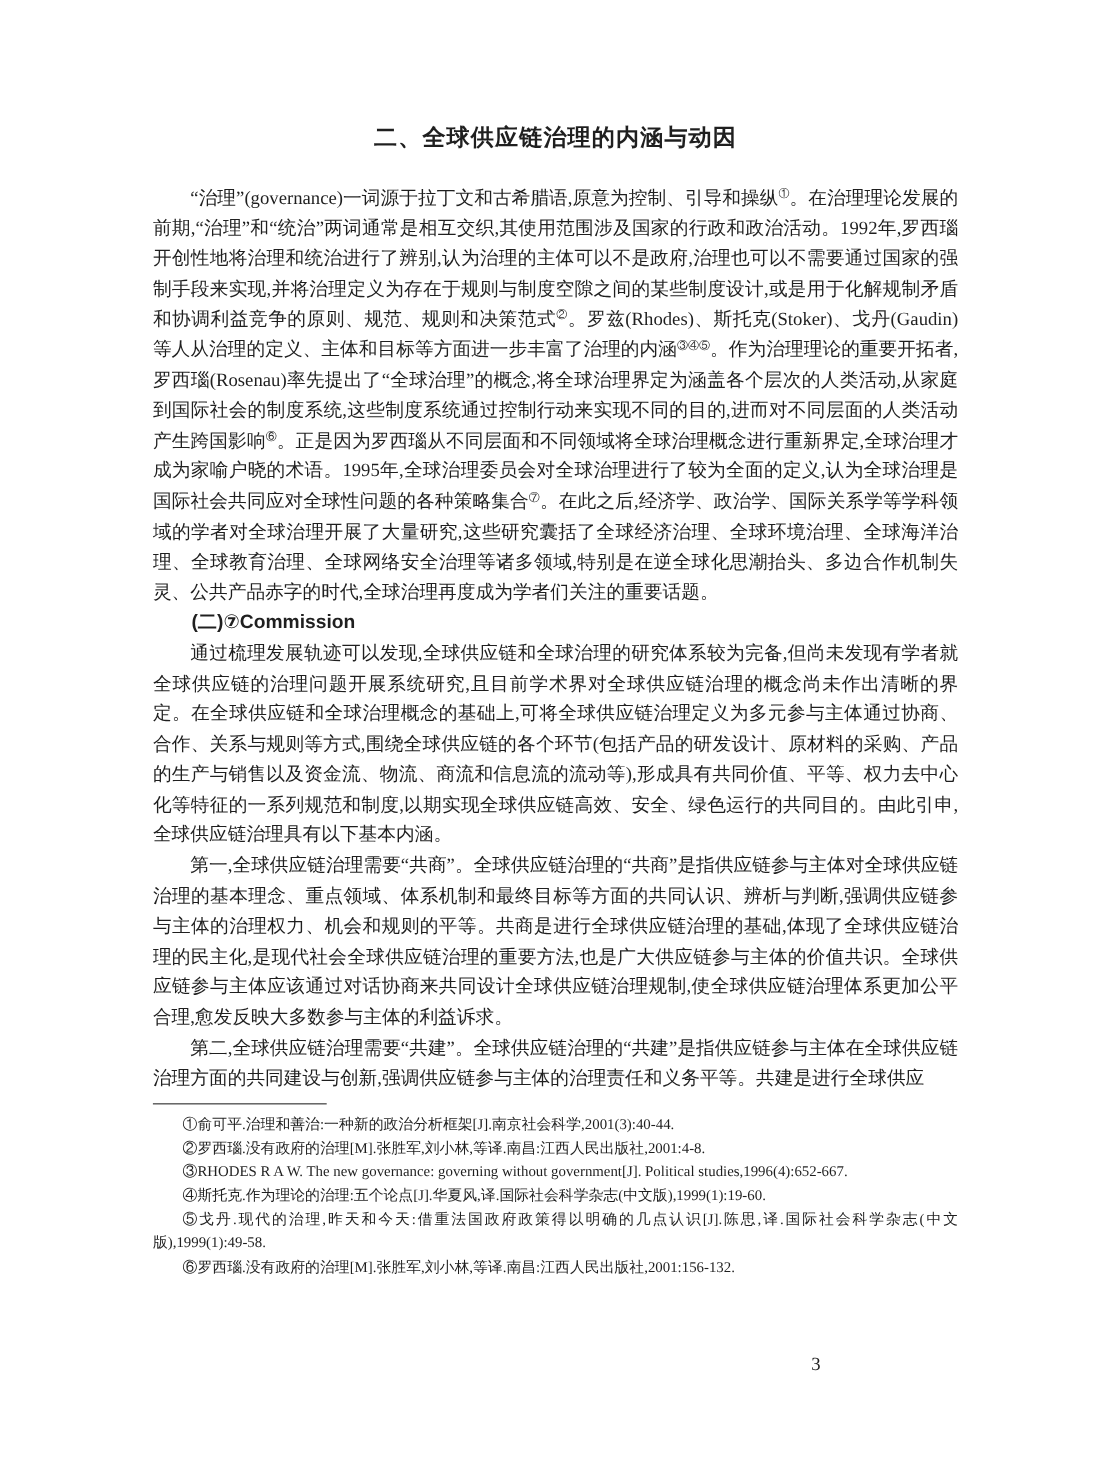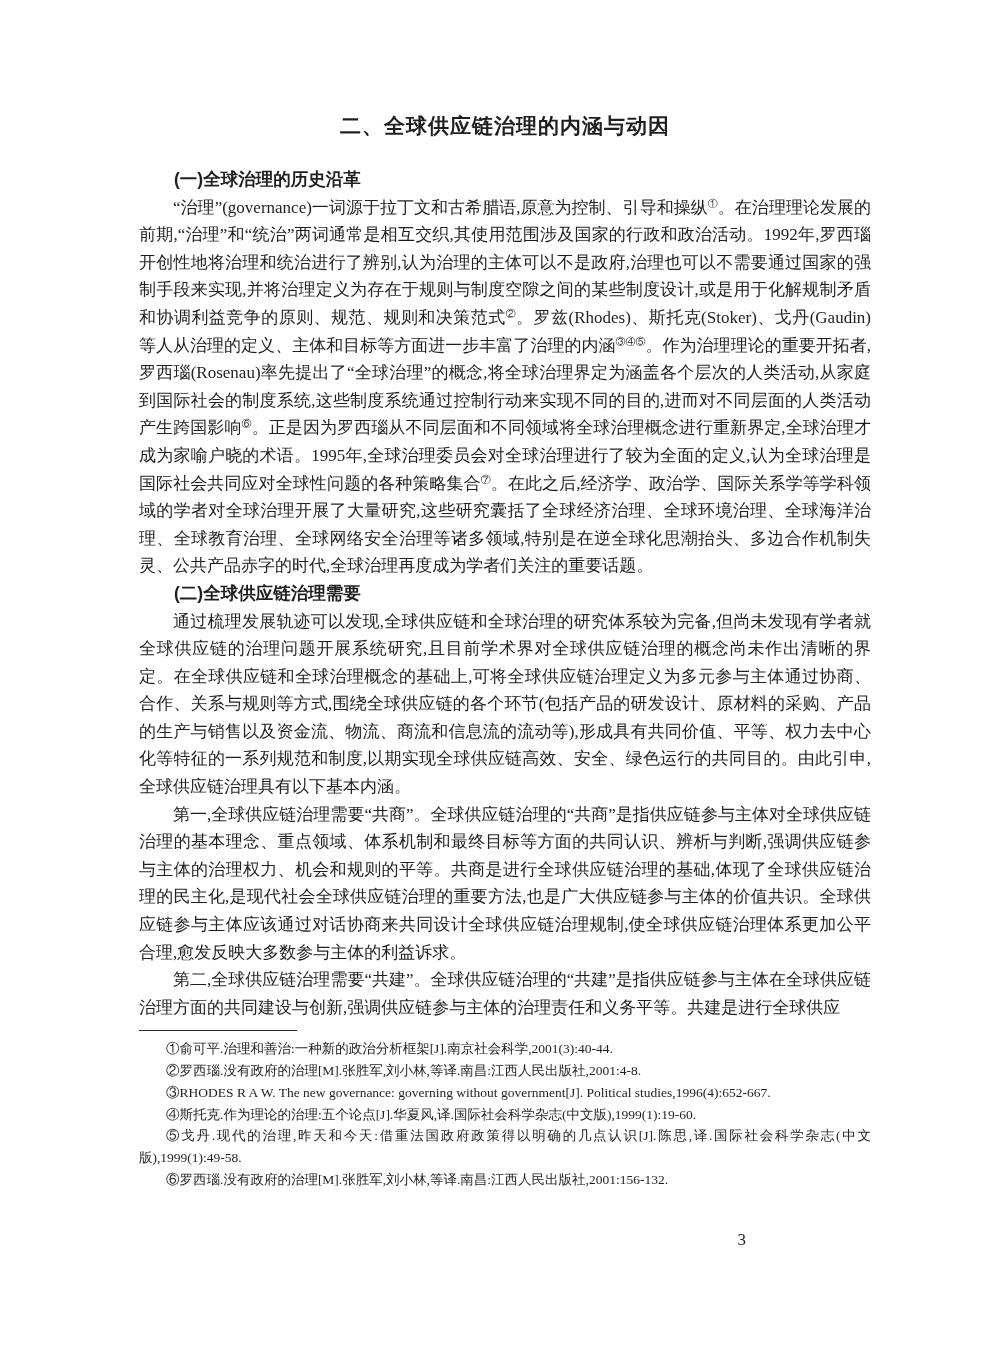--- a/index.html
+++ b/index.html
@@ -70,23 +70,22 @@
     line-height: 20px;
   }
 </style>
 </head>
 <body>
 
 <div class="page">
   <div class="content">
     <h1 class="doc-title">二、全球供应链治理的内涵与动因</h1>
     <div id="doc-body">
-        <h2 class="heading">(一)全球治理的历史沿革</h2>
         <p class="body-par">“治理”(governance)一词源于拉丁文和古希腊语,原意为控制、引导和操纵<span class="sup">①</span>。在治理理论发展的前期,“治理”和“统治”两词通常是相互交织,其使用范围涉及国家的行政和政治活动。1992年,罗西瑙开创性地将治理和统治进行了辨别,认为治理的主体可以不是政府,治理也可以不需要通过国家的强制手段来实现,并将治理定义为存在于规则与制度空隙之间的某些制度设计,或是用于化解规制矛盾和协调利益竞争的原则、规范、规则和决策范式<span class="sup">②</span>。罗兹(Rhodes)、斯托克(Stoker)、戈丹(Gaudin)等人从治理的定义、主体和目标等方面进一步丰富了治理的内涵<span class="sup">③④⑤</span>。作为治理理论的重要开拓者,罗西瑙(Rosenau)率先提出了“全球治理”的概念,将全球治理界定为涵盖各个层次的人类活动,从家庭到国际社会的制度系统,这些制度系统通过控制行动来实现不同的目的,进而对不同层面的人类活动产生跨国影响<span class="sup">⑥</span>。正是因为罗西瑙从不同层面和不同领域将全球治理概念进行重新界定,全球治理才成为家喻户晓的术语。1995年,全球治理委员会对全球治理进行了较为全面的定义,认为全球治理是国际社会共同应对全球性问题的各种策略集合<span class="sup">⑦</span>。在此之后,经济学、政治学、国际关系学等学科领域的学者对全球治理开展了大量研究,这些研究囊括了全球经济治理、全球环境治理、全球海洋治理、全球教育治理、全球网络安全治理等诸多领域,特别是在逆全球化思潮抬头、多边合作机制失灵、公共产品赤字的时代,全球治理再度成为学者们关注的重要话题。</p>
-        <h2 class="heading">(二)全球供应链治理需要</h2>
+        <h2 class="heading">(二)⑦Commission</h2>
         <p class="body-par">通过梳理发展轨迹可以发现,全球供应链和全球治理的研究体系较为完备,但尚未发现有学者就全球供应链的治理问题开展系统研究,且目前学术界对全球供应链治理的概念尚未作出清晰的界定。在全球供应链和全球治理概念的基础上,可将全球供应链治理定义为多元参与主体通过协商、合作、关系与规则等方式,围绕全球供应链的各个环节(包括产品的研发设计、原材料的采购、产品的生产与销售以及资金流、物流、商流和信息流的流动等),形成具有共同价值、平等、权力去中心化等特征的一系列规范和制度,以期实现全球供应链高效、安全、绿色运行的共同目的。由此引申,全球供应链治理具有以下基本内涵。</p>
         <p class="body-par">第一,全球供应链治理需要“共商”。全球供应链治理的“共商”是指供应链参与主体对全球供应链治理的基本理念、重点领域、体系机制和最终目标等方面的共同认识、辨析与判断,强调供应链参与主体的治理权力、机会和规则的平等。共商是进行全球供应链治理的基础,体现了全球供应链治理的民主化,是现代社会全球供应链治理的重要方法,也是广大供应链参与主体的价值共识。全球供应链参与主体应该通过对话协商来共同设计全球供应链治理规制,使全球供应链治理体系更加公平合理,愈发反映大多数参与主体的利益诉求。</p>
         <p class="body-par">第二,全球供应链治理需要“共建”。全球供应链治理的“共建”是指供应链参与主体在全球供应链治理方面的共同建设与创新,强调供应链参与主体的治理责任和义务平等。共建是进行全球供应</p>
       </div>
     <div class="footnote-rule"></div>
     <div id="footnotes" class="footnotes">
         <p>①俞可平.治理和善治:一种新的政治分析框架[J].南京社会科学,2001(3):40-44.</p>
         <p>②罗西瑙.没有政府的治理[M].张胜军,刘小林,等译.南昌:江西人民出版社,2001:4-8.</p>
         <p>③RHODES R A W. The new governance: governing without government[J]. Political studies,1996(4):652-667.</p>
         <p>④斯托克.作为理论的治理:五个论点[J].华夏风,译.国际社会科学杂志(中文版),1999(1):19-60.</p>

